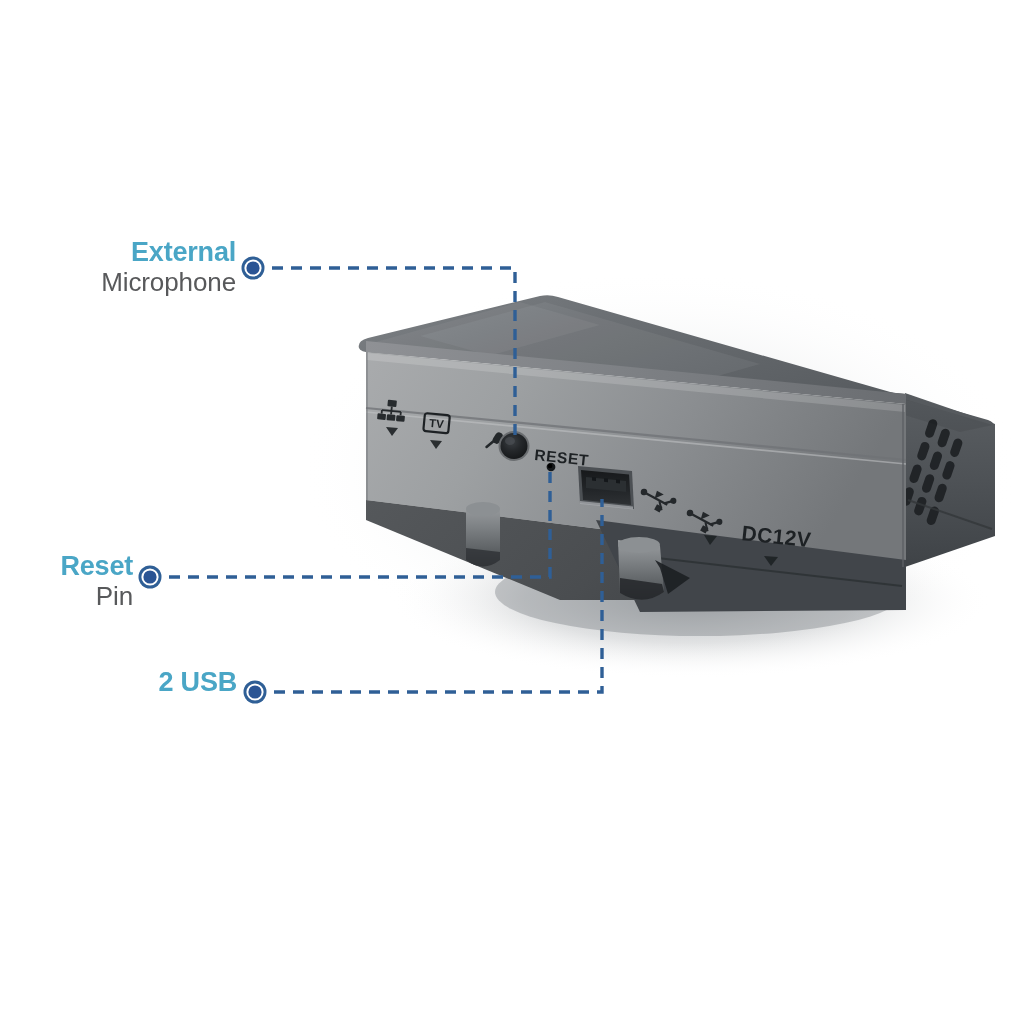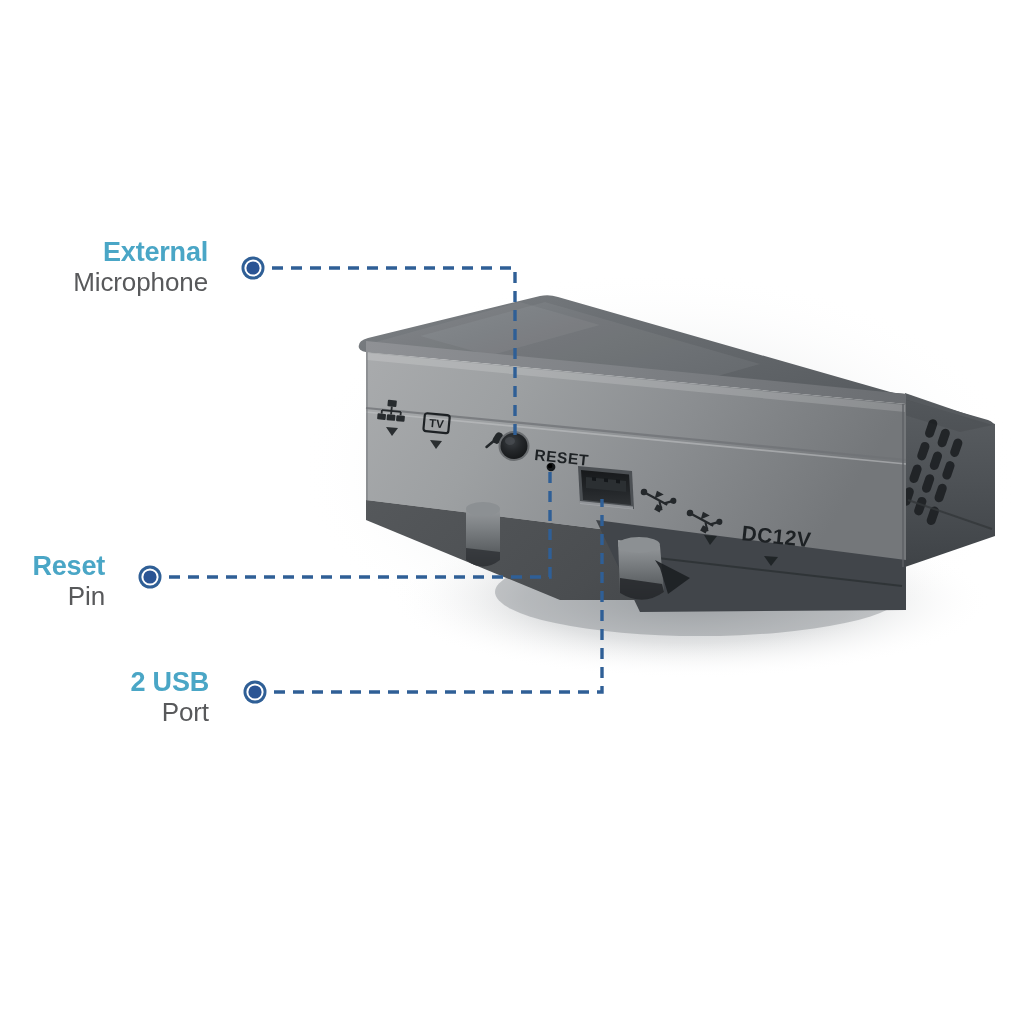--- a/index.html
+++ b/index.html
@@ -19,20 +19,21 @@
     background: #ffffff;
     overflow: hidden;
   }
 
   
   .callout {
     position: absolute;
     text-align: right;
     line-height: 1.06;
     white-space: nowrap;
+    margin-left: 28px;
   }
   .callout .title {
     display: block;
     font-size: 27px;
     font-weight: bold;
     color: #4aa6c6;
     letter-spacing: -0.2px;
   }
   .callout .sub {
     display: block;
@@ -330,16 +331,15 @@
     <span class="sub">Microphone</span>
   </div>
 
   <div class="callout" id="callout-reset">
     <span class="title">Reset</span>
     <span class="sub">Pin</span>
   </div>
 
   <div class="callout" id="callout-usb">
     <span class="title">2 USB</span>
-    <span class="sub">Port</span>
   </div>
 
 </div>
 
 </body></html>

